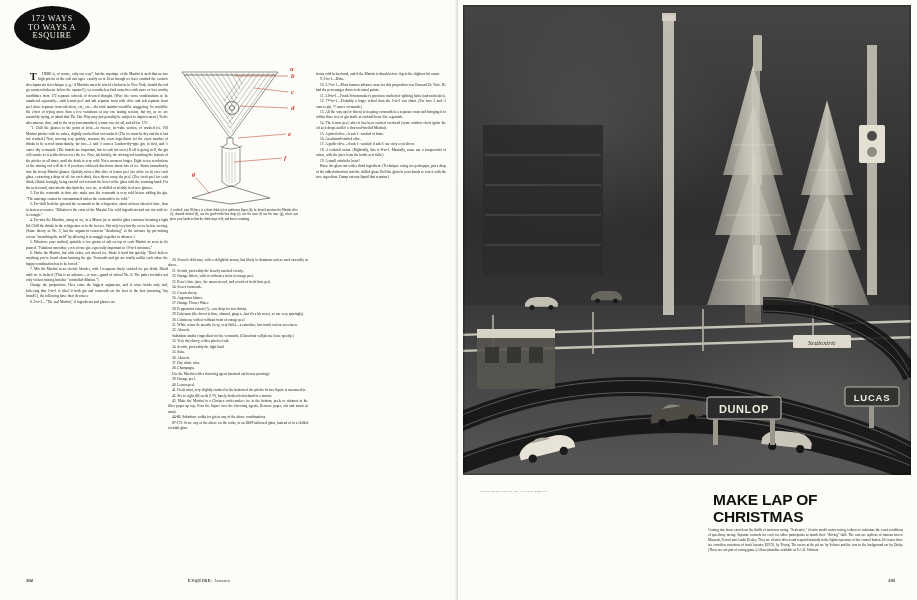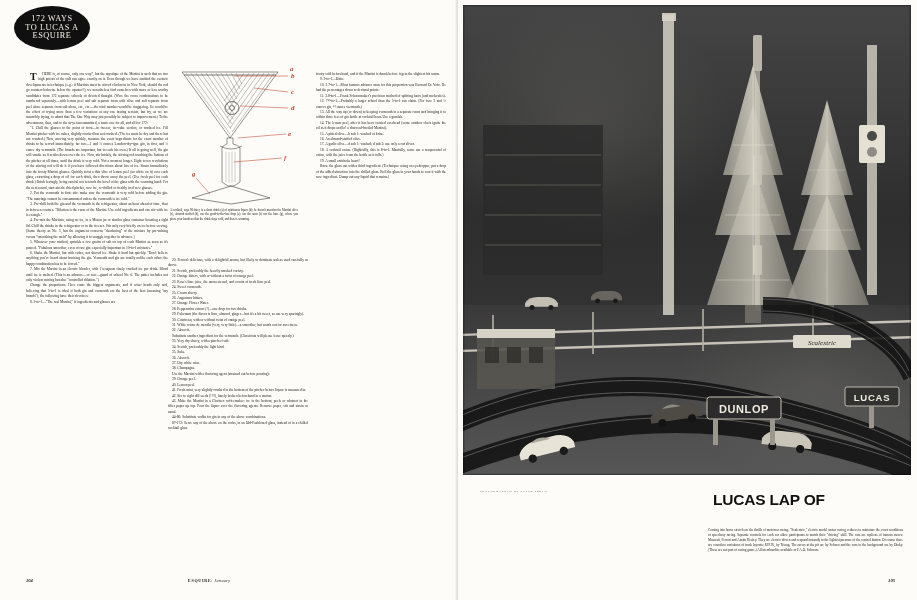--- a/index.html
+++ b/index.html
@@ -170,21 +170,21 @@
 </style>
 </head>
 <body>
 
 <div id="spread">
 
   <div id="left-page">
 
     <div class="title-oval">
       <span>172 WAYS</span>
-      <span>TO LUCAS A</span>
+      <span>TO WAYS A</span>
       <span>ESQUIRE</span>
     </div>
 
     <div class="col" id="col-1">
       <p class="dropcap-para">THERE is, of course, only one way*, but the mystique of the Martini is such that no two high priests of the cult can agree exactly on it. Even though we have omitted the esoteric developments in technique (e.g.: if Martinis must be stirred clockwise in New York, should the rod go counterclockwise below the equator?), we nonetheless find ourselves with more or less worthy candidates from 172 separate schools of devoted thought. (Were the cross combinations to be numbered separately—with lemon peel and salt separate from with olive and salt separate from peel alone separate from salt alone, etc., etc.—the total number would be staggering. So would be the effect of trying more than a few variations at any one tasting session, but try, as we are staunchly trying, to admit that The One Way may just possibly be subject to improvement.) To the adventurous, then, and to the as-yet uncommitted, a toast: one for all, and all for 172:</p>
       <p>"1. Chill the glasses to the point of frost—in freezer, ice-cube section, or crushed ice. Fill Martini pitcher with ice cubes, slightly cracked but not crushed. (The ice must be dry and there but not crushed.) Now, moving very quickly, measure the exact ingredients for the exact number of drinks to be served immediately; far two—1 and ¾ ounces London-dry-type gin, in first, and ¾ ounce dry vermouth. (The brands are important, but to each his own.) If all is going well, the gin will smoke as it settles down over the ice. Now, stir briskly, the stirring rod touching the bottom of the pitcher at all times, until the drink is very cold. Not a moment longer. Eight to ten revolutions of the stirring rod will do it if you have followed directions about lots of ice. Strain immediately into the frosty Martini glasses. Quickly twist a thin slice of lemon peel (no white on it) over each glass, extracting a drop of oil for each drink, then throw away the peel. (Use fresh peel for each drink.) Drink lovingly, being careful not to touch the bowl of the glass with the warming hand. For the next round, start afresh: dried pitcher, new ice, re-chilled or freshly iced new glasses.</p>
       <p>2. Put the vermouth in first; stir; make sure the vermouth is very cold before adding the gin. "The marriage cannot be consummated unless the vermouth is ice cold."</p>
       <p>3. Pre-chill both the gin and the vermouth in the refrigerator, about an hour ahead of time, then in between courses. "Dilution is the curse of the Martini. Use cold ingredients and one stir with ice is enough."</p>
       <p>4. Pre-mix the Martinis, using no ice, in a Mason jar or similar glass container boasting a tight lid. Chill the drinks in the refrigerator or in the freezer. Stir only very briefly on ice before serving. (Same theory as No. 3, but the argument concerns "deadening" of the mixture by pre-mixing versus "smoothing the meld" by allowing it to snuggle together in advance.)</p>
       <p>5. Whatever your method, sprinkle a few grains of salt on top of each Martini as soon as it's poured. "Fabulous smoother, even of raw gin; especially important in 10-to-1 mixtures."</p>
@@ -496,21 +496,22 @@
           </g>
         </g>
 
         <rect x="0" y="0" width="448" height="470" fill="none" stroke="#000" stroke-width="3" opacity="0.25"></rect>
       </svg>
     </div>
 
     <div class="photo-credit">PHOTOGRAPHED BY PETER SMITH</div>
 
     <div id="right-headline">
-      <div>LUCAS LAP OF</div>
+      <div>MAKE LAP OF</div>
+      <div>CHRISTMAS</div>
     </div>
 
     <div id="right-caption">
       <p>Coming into home stretch are the thrills of motorcar racing. "Scalextric," electric model motor racing, reduces to miniature the exact conditions of speedway racing. Separate controls for each car allow participants to match their "driving" skill. The cars are replicas of famous racers: Maserati, Ferrari and Austin Healey. They are electric driven and respond instantly to the lightest pressure of the control button. Of course there are countless variations of track layouts; $29.95, by Triang. The racers at the pit are by Schuco and the cars in the background are by Dinky. (These are not part of racing game.) All merchandise available at F.A.O. Schwarz</p>
     </div>
 
     <div class="folio" id="folio-right">105</div>
   </div>
 
 </div>

